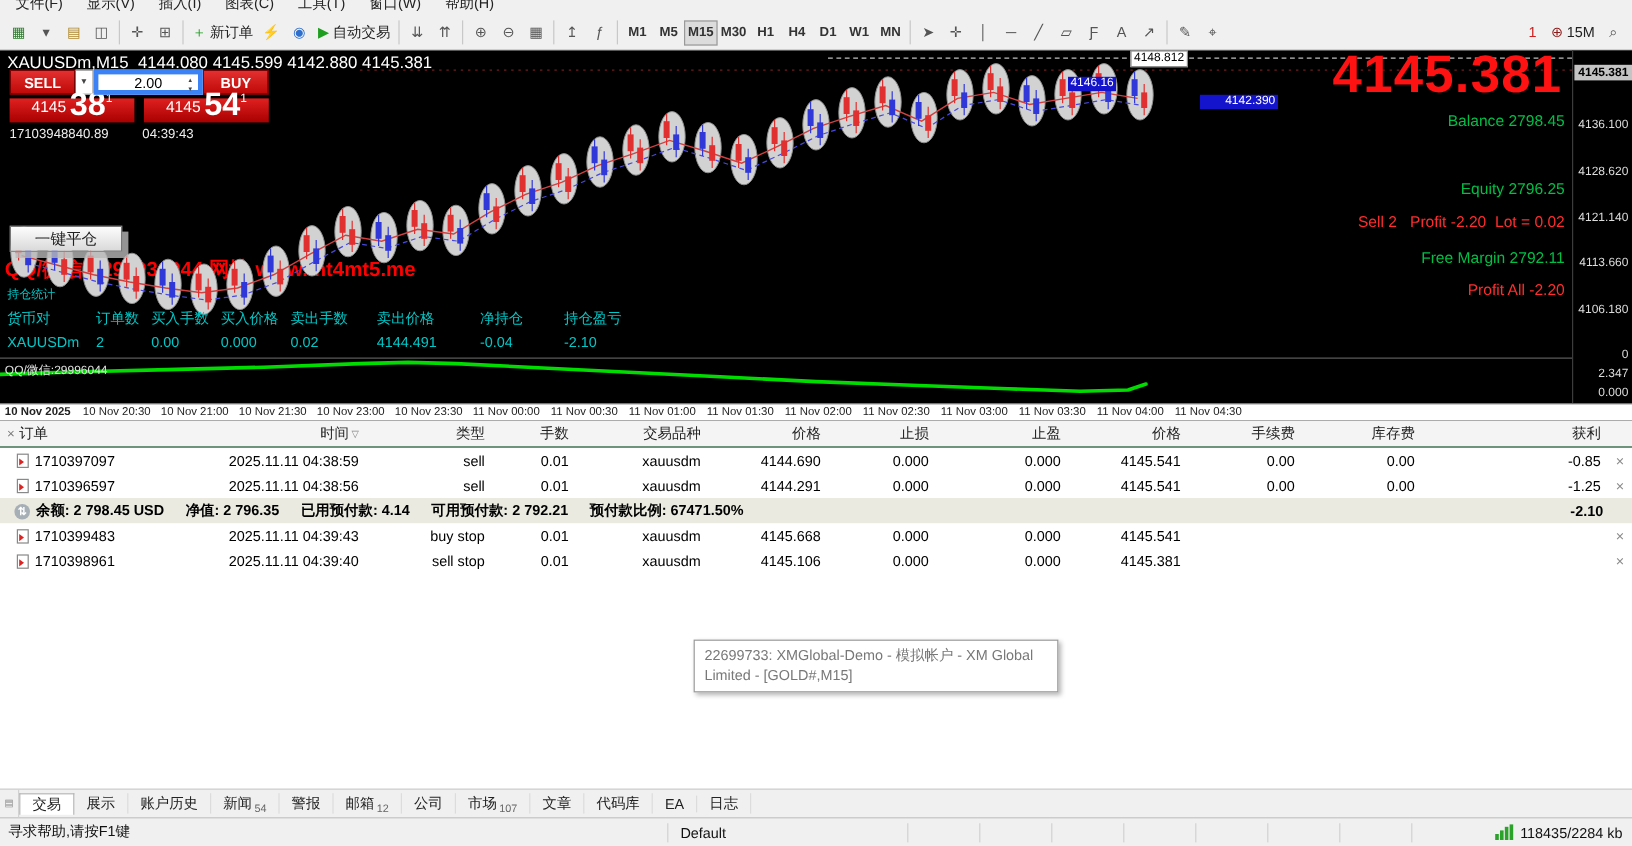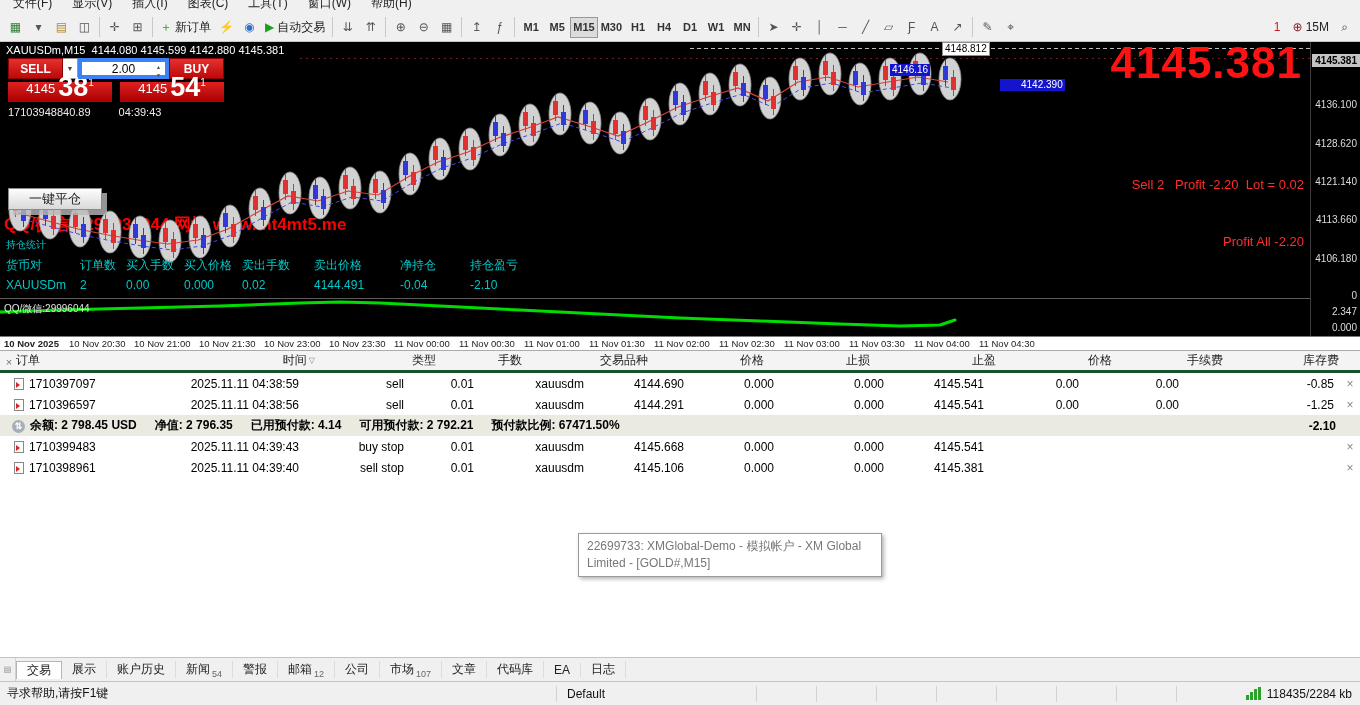--- a/index.html
+++ b/index.html
@@ -17,21 +17,21 @@
   .tbtn .tglyph { font-size:12px; line-height:12px; }
   .tbtn .tlabel { font-size:12px; color:#222; white-space:nowrap; }
   .tsep { width:1px; height:20px; background:#C8C8C8; margin:0 3px; flex:none; }
   .tf { height:21px; min-width:26px; padding:0 2px; display:flex; align-items:center; justify-content:center; font-size:11px; font-weight:bold; color:#333; border:1px solid transparent; }
   .tf.pressed { background:#DCDCDC; border:1px solid #999; }
   .tspring { flex:1; }
 
   
   #chartwrap { position:relative; height:294px; background:#000; overflow:hidden; }
   #chart-svg { position:absolute; left:0; top:0; z-index:2; pointer-events:none; }
-  #ohlc { position:absolute; left:6px; top:2px; color:#FFF; font-size:11px; z-index:5; white-space:pre; }
+  #ohlc { position:absolute; left:6px; top:2px; color:#FFF; font-size:14px; z-index:5; white-space:pre; }
   .watermark { position:absolute; left:4px; top:171px; color:#FF0000; font-size:17px; font-weight:bold; z-index:1; white-space:nowrap; }
   #bigprice { position:absolute; right:58px; top:-4px; color:#FF1212; font-size:44px; font-weight:bold; z-index:3; letter-spacing:1px; }
   #acct { position:absolute; right:56px; top:11px; text-align:right; z-index:4; font-size:13px; line-height:19px; color:#00BE46; white-space:pre; }
   #sellinfo { position:absolute; right:56px; top:95px; text-align:right; z-index:4; font-size:13px; line-height:19px; color:#FF2D2D; white-space:pre; }
   #closeall { position:absolute; left:8px; top:146px; width:94px; height:22px; z-index:6; background:linear-gradient(#FDFDFD,#D9D9D9); border:1px solid #8A8A8A; box-shadow:5px 5px 0 rgba(185,185,185,.8); color:#222; font-size:13px; display:flex; align-items:center; justify-content:center; }
   #ind-watermark { position:absolute; left:4px; top:260px; color:#E4E4E4; font-size:10px; z-index:3; }
 
   #tpanel { position:absolute; left:8px; top:16px; width:216px; z-index:6; }
   .tp-row1 { display:flex; height:21px; }
   .btn-sell,.btn-buy { width:55px; background:linear-gradient(#E43030,#BF0808); border:1px solid #8F0000; color:#FFF; font-weight:bold; font-size:12px; display:flex; align-items:center; justify-content:center; }
@@ -59,21 +59,21 @@
   .chlabel.blue { background:#1414CC; color:#FFF; }
 
   
   #taxis { height:14px; background:#FFF; border-top:1px solid #7A7A7A; display:flex; padding-left:4px; }
   .tax { flex:none; width:65px; font-size:9.5px; color:#222; padding-top:1px; white-space:nowrap; }
   .tax.bold { font-weight:bold; }
 
   
   #terminal { position:relative; height:307px; background:#FFF; border-top:1px solid #ABABAB; }
   #term-close { position:absolute; left:3px; top:5px; font-size:11px; color:#777; z-index:2; width:12px; text-align:center; }
-  #thead { display:flex; height:22px; background:#F4F4F4; border-bottom:3px solid #14532d; align-items:center;gap:16px; }
+  #thead { display:flex; height:22px; background:#F4F4F4; border-bottom:1px solid #14532d; align-items:center; }
   .hcell { flex:none; display:flex; justify-content:flex-end; align-items:center; gap:2px; font-size:12px; color:#222; padding-right:6px; }
   .hcell.first { justify-content:flex-start; padding-left:16px; }
   .hcell.grow { flex:1; }
   .sort { font-size:8px; color:#888; }
   .xspace { width:20px; flex:none; }
   #tbody .trow { display:flex; height:21px; align-items:center; font-size:12px; color:#000; }
   .tcell { flex:none; text-align:right; padding-right:6px; white-space:nowrap; }
   .tcell.first { display:flex; align-items:center; gap:5px; text-align:left; padding-left:14px; padding-right:0; }
   .tcell.grow { flex:1; }
   .xbtn { width:20px; flex:none; text-align:center; color:#8A8A8A; font-size:12px; }
@@ -409,20 +409,25 @@
         <line x1="945.5" y1="18" x2="945.5" y2="44" stroke="#3038D8"></line>
         <rect x="943" y="24" width="5" height="14" fill="#3038D8"></rect>
         <line x1="953.5" y1="28" x2="953.5" y2="54" stroke="#E03030"></line>
         <rect x="951" y="35" width="5" height="13" fill="#E03030"></rect>
       </g>
       <polyline points="0,270 60,268 140,266 220,264 300,261 340,260 380,261 440,264 520,268 600,272 680,276 760,279 840,282 900,284 940,283 955,278" fill="none" stroke="#00DC00" stroke-width="3" stroke-linejoin="round" stroke-linecap="round"></polyline>
     </svg>
   <div class="watermark">QQ/微信:2299936044 网址 www.mt4mt5.me</div>
   <div id="ohlc">XAUUSDm,M15  4144.080 4145.599 4142.880 4145.381</div>
   <div id="bigprice">4145.381</div>
+  <div id="acct">
+    <div>Balance 2798.45</div>
+    <div>Equity 2796.25</div>
+    <div>Free Margin 2792.11</div>
+  </div>
   <div id="sellinfo">
     <div>Sell 2   Profit -2.20  Lot = 0.02</div>
     <div>Profit All -2.20</div>
   </div>
 
   <div id="tpanel">
     <div class="tp-row1">
       <div class="btn-sell">SELL</div>
       <div class="vol-dd">▼</div>
       <div class="vol-input">

